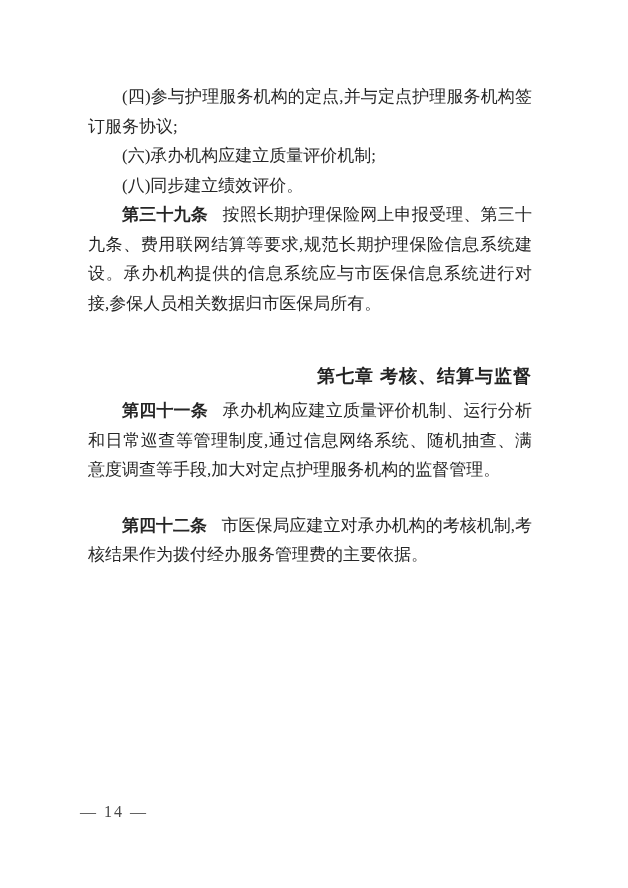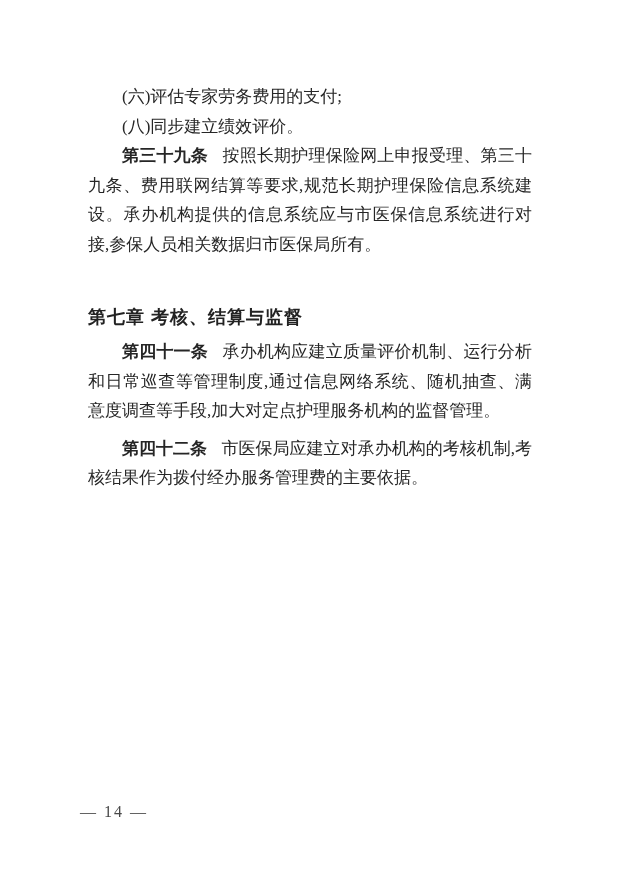--- a/index.html
+++ b/index.html
@@ -24,54 +24,55 @@
   }
   .para {
     margin: 0;
     font-size: 17px;
     line-height: 29.5px;
     text-align: justify;
     text-indent: 2em;
     word-break: break-all;
   }
   .content > p:last-child {
-    margin-top: 8px;
+    margin-top: 26px;
   }
   .article-lead {
     font-family: Liberation Sans, sans-serif;
     font-weight: 700;
     margin-right: 0.85em;
   }
   .chapter-heading {
     font-family: "Liberation Sans", "DejaVu Sans", sans-serif;
     font-weight: 700;
     font-size: 18px;
     line-height: 30px;
     letter-spacing: 1px;
-    text-align: left;
+    text-align: right;
     text-indent: 0;
     margin: 43px 0 5px 0;
     color: #222222;
   }
   .footer {
     position: absolute;
     left: 80px;
     top: 803px;
     font-size: 16px;
     letter-spacing: 2px;
     color: #484848;
     font-family: "Liberation Serif", "DejaVu Serif", serif;
   }
 </style>
 </head>
 <body>
 
 <div class="page">
   <main class="content" id="content">
-      <p class="para">(六)评估专家劳务费用的支付;</p>
+      <p class="para">(四)参与护理服务机构的定点,并与定点护理服务机构签订服务协议;</p>
+      <p class="para">(六)承办机构应建立质量评价机制;</p>
       <p class="para">(八)同步建立绩效评价。</p>
       <p class="para"><strong class="article-lead">第三十九条</strong><span>按照长期护理保险网上申报受理、第三十九条、费用联网结算等要求,规范长期护理保险信息系统建设。承办机构提供的信息系统应与市医保信息系统进行对接,参保人员相关数据归市医保局所有。</span></p>
       <h2 class="chapter-heading">第七章 考核、结算与监督</h2>
       <p class="para"><strong class="article-lead">第四十一条</strong><span>承办机构应建立质量评价机制、运行分析和日常巡查等管理制度,通过信息网络系统、随机抽查、满意度调查等手段,加大对定点护理服务机构的监督管理。</span></p>
       <p class="para"><strong class="article-lead">第四十二条</strong><span>市医保局应建立对承办机构的考核机制,考核结果作为拨付经办服务管理费的主要依据。</span></p>
     </main>
   <footer class="footer">— 14 —</footer>
 </div>
 
 </body></html>

